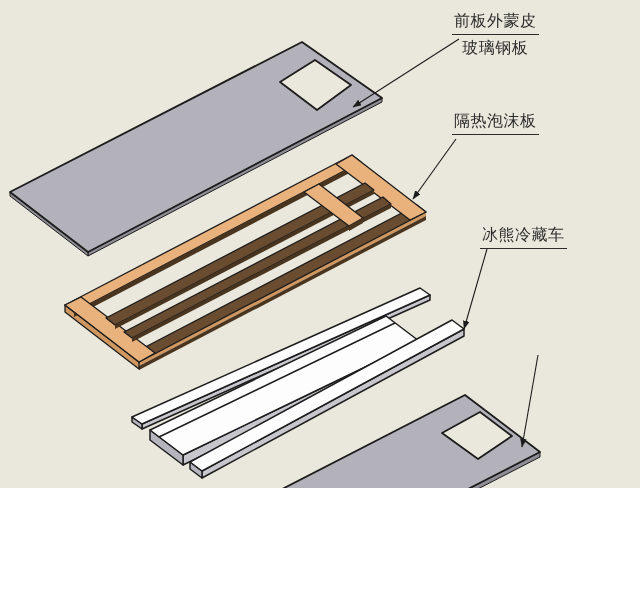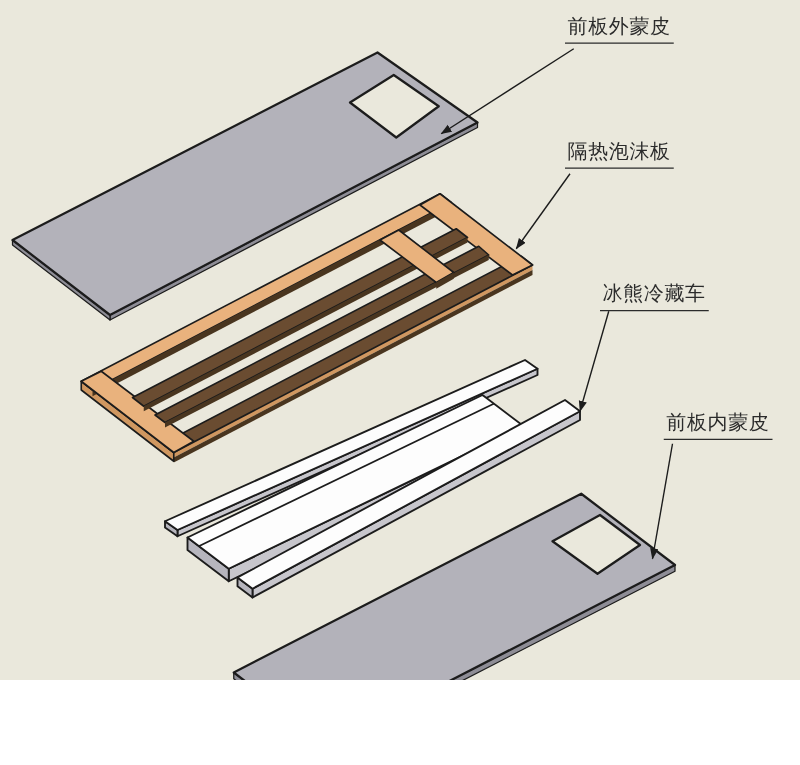--- a/index.html
+++ b/index.html
@@ -1,18 +1,18 @@
 <!DOCTYPE html>
 <html><head>
 <meta charset="utf-8">
 <style>
   html,body{margin:0;padding:0;}
   .stage{
     position:relative;
-    width:640px;height:544px;
+    width:640px;height:488px;
     background:#eae8dc;
     overflow:hidden;
     font-family:"DejaVu Sans","Liberation Sans",sans-serif;
   }
   .stage svg{position:absolute;left:0;top:0;}
   .label{
     position:absolute;
     font-family:"DejaVu Serif","Liberation Serif",serif;
     font-size:16px;
     color:#2b2b2b;
@@ -115,28 +115,28 @@
         <line marker-end="url(#arrow)" x1="459" y1="39" x2="353" y2="107"></line>
         <line marker-end="url(#arrow)" x1="456" y1="139" x2="413" y2="199"></line>
         <line marker-end="url(#arrow)" x1="487" y1="249" x2="464" y2="329"></line>
         <line marker-end="url(#arrow)" x1="538" y1="355" x2="522" y2="447"></line>
       </g>
     </g>
   </svg>
 
   <div class="label" style="left:452px;top:12px;">
     <span class="u">前板外蒙皮</span>
+    <span class="l2">玻璃钢板</span>
   </div>
 
   <div class="label" style="left:452px;top:112px;">
     <span class="u">隔热泡沫板</span>
   </div>
 
   <div class="label" style="left:480px;top:226px;">
     <span class="u">冰熊冷藏车</span>
   </div>
 
   <div class="label" style="left:531px;top:329px;">
-    <span class="u">前板内蒙皮</span>
   </div>
 
   <div class="watermark">百家号/冰熊冷藏车</div>
 </div>
 
 </body></html>

